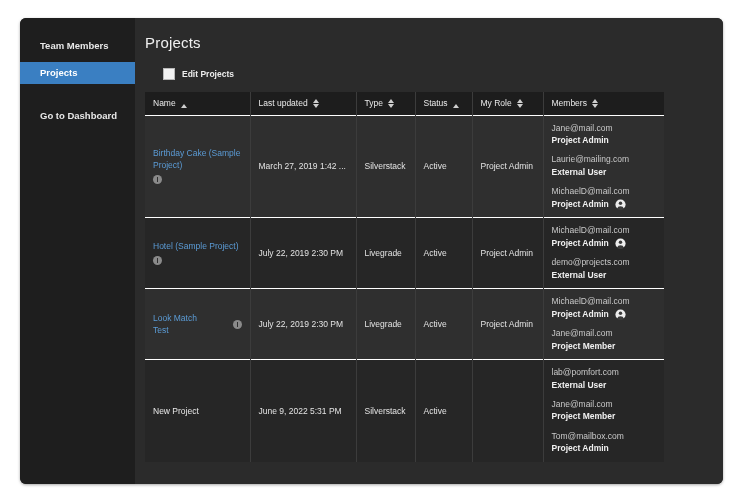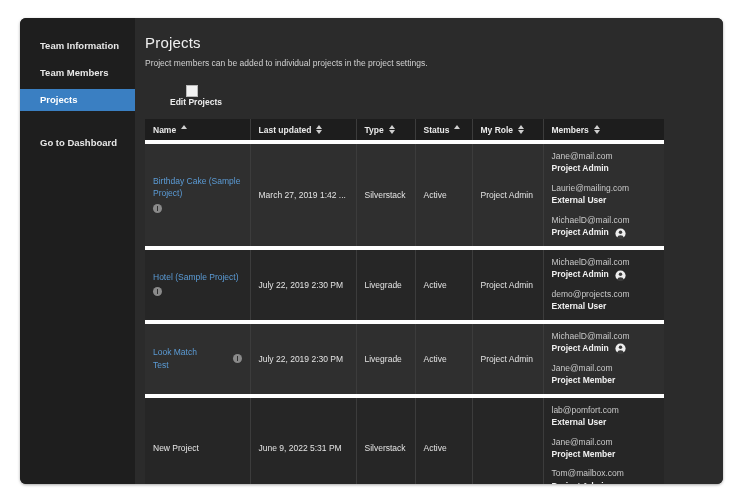--- a/index.html
+++ b/index.html
@@ -96,21 +96,20 @@
     padding: 0 6px;
     font-family: "Liberation Sans", sans-serif;
   }
   .search-input::placeholder { color: #8d8d8d; }
 
   .edit-projects {
     display: flex;
     align-items: center;
     margin-left: 18px;
     cursor: pointer;
-    flex-direction: column;
   }
   .checkbox {
     width: 12px; height: 12px;
     background: #f2f2f2;
     border: 1px solid #b9b9b9;
     flex: 0 0 12px;
   }
   .edit-projects-label {
     margin-left: 7px;
     font-size: 8.5px;
@@ -139,38 +138,38 @@
     padding: 0 8px;
     text-align: left;
     font-size: 8.5px;
     font-weight: normal;
     color: #eaeaea;
     border-right: 1px solid #3c3c3c;
     white-space: nowrap;
     cursor: pointer;
   }
   .table thead th:last-child { border-right: none; }
-  .th-inner { display: flex; align-items: flex-start; gap: 5px; font-weight: bold; }
+  .th-inner { display: flex; align-items: flex-end; gap: 5px; }
   .sort-both, .sort-asc {
     display: inline-flex;
     flex-direction: column;
     justify-content: center;
     line-height: 0;
   }
   .tri-up, .tri-down {
     width: 0; height: 0;
     border-left: 3.5px solid transparent;
     border-right: 3.5px solid transparent;
   }
   .tri-up   { border-bottom: 4px solid #cfcfcf; }
   .tri-down { border-top: 4px solid #cfcfcf; margin-top: 1.5px; }
 
   .table tbody td {
     border-right: 1px solid #3c3c3c;
-    border-top: 4px solid #ffffff;
+    border-top: 1px solid #ffffff;
     padding: 7px 8px;
     font-size: 8.5px;
     color: #e3e3e3;
     vertical-align: middle;
   }
   .table tbody td:last-child { border-right: none; }
   .table tbody tr.odd  td { background: #2f2f2f; }
   .table tbody tr.even td { background: #262626; }
 
   .proj-link {
@@ -211,39 +210,35 @@
   .member-role { font-size: 8.5px; font-weight: bold; color: #f0f0f0; }
 
   .avatar-icon { display: block; flex: 0 0 11px; }
 </style>
 </head>
 <body>
 
 <div class="app-window">
 
   <nav class="sidebar">
-    <div class="nav-item">
-      <span>Team Information</span>
-    </div>
     <div class="nav-item">
       <span>Team Members</span>
     </div>
     <div class="nav-item selected">
       <span>Projects</span>
     </div>
     <div class="nav-spacer"></div>
     <div class="nav-item">
       <span>Go to Dashboard</span>
     </div>
   </nav>
 
   <main class="content">
 
     <h1 class="page-title">Projects</h1>
-    <div class="page-subtitle">Project members can be added to individual projects in the project settings.</div>
 
     <div class="toolbar">
 
       <div class="edit-projects">
         <span class="checkbox"></span>
         <span class="edit-projects-label">Edit Projects</span>
       </div>
     </div>
 
     <table class="table">

